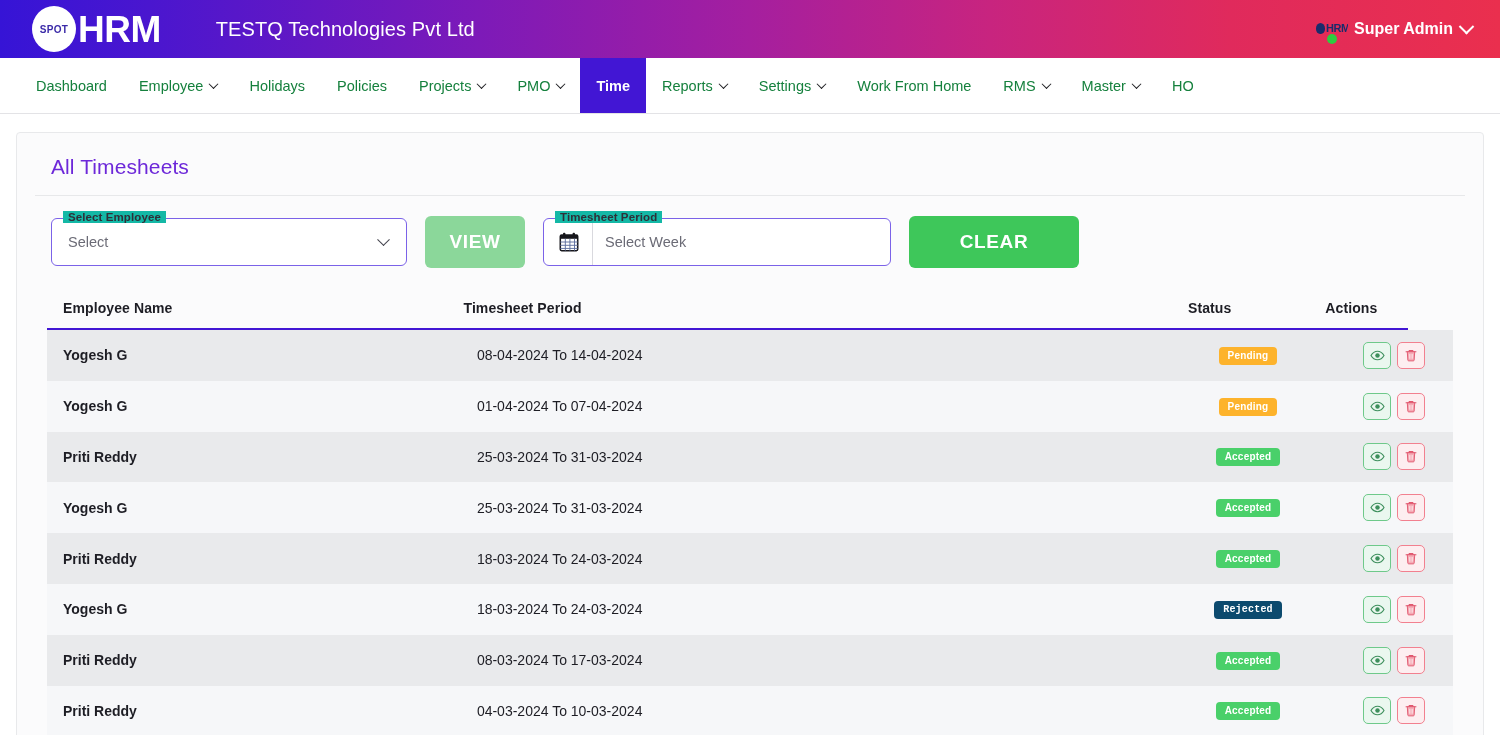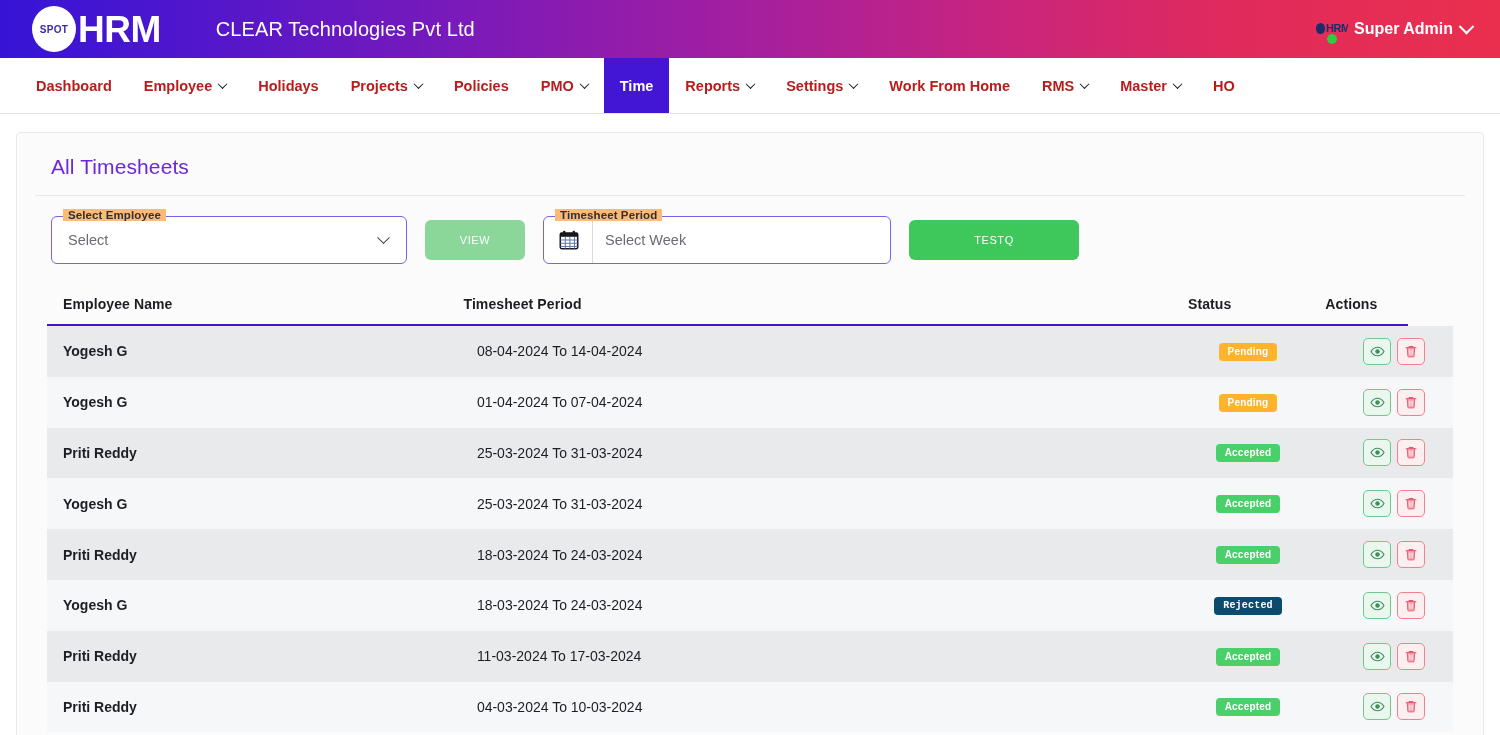--- a/index.html
+++ b/index.html
@@ -88,24 +88,23 @@
     background: #ffffff;
     border-bottom: 1px solid #e3e3e6;
     display: flex;
     align-items: stretch;
     padding-left: 20px;
   }
   .nav-item {
     display: flex; align-items: center; gap: 7px;
     padding: 0 16px;
     font-size: 14.5px;
-    color: #b91c1c;
+    color: #15803d;
     cursor: pointer;
     white-space: nowrap;
-    font-weight: bold;
   }
   .nav-item.active {
     background: #4216d4;
     color: #ffffff;
     font-weight: bold;
   }
   .chev-dark {
     width: 7px; height: 7px;
     border-right: 1.6px solid #1d1d21; border-bottom: 1.6px solid #1d1d21;
     transform: rotate(45deg) translate(-1px,-1px);
@@ -140,21 +139,21 @@
     position: relative;
     border: 1.6px solid #7b62e8;
     border-radius: 6px;
     background: #ffffff;
     height: 48px;
     display: flex; align-items: center;
   }
   .field-label {
     position: absolute;
     top: -8px; left: 11px;
-    background: #fdba74;
+    background: #14b8a6;
     padding: 0 5px;
     font-size: 11.5px;
     color: #2f2f38;
     font-weight: bold;
     letter-spacing: .1px;
   }
   .field-employee { width: 356px; }
   .field-period { width: 348px; }
   .field-value {
     font-size: 14.5px;
@@ -177,24 +176,24 @@
   .field-period .sep {
     width: 1px; align-self: stretch;
     background: #d9d9de;
     margin: 0 0 0 0;
   }
   .field-period .field-value { padding-left: 12px; }
 
   .btn {
     border: none;
     border-radius: 6px;
-    height: 40px;
+    height: 52px;
     color: #ffffff;
-    font-size: 11px;
-    font-weight: normal;
+    font-size: 19px;
+    font-weight: bold;
     letter-spacing: .6px;
     cursor: pointer;
     font-family: "Liberation Sans", sans-serif;
   }
   .btn-view   { width: 100px; background: #8bd79a; }
   .btn-search { width: 170px; background: #3ec75a; }
   .btn-clear  { width: 170px; background: #f4314f; }
 
   
   .table { margin: 4px 0 0 0; padding: 0 12px 0 12px; }
@@ -251,21 +250,21 @@
 </head>
 <body>
 
 <div class="topbar">
   <div class="logo-block">
     <div class="logo-circle">
       <span>SPOT</span>
     </div>
     <div class="logo-text">HRM</div>
   </div>
-  <div class="company-name">CLEAR Technologies Pvt Ltd</div>
+  <div class="company-name">TESTQ Technologies Pvt Ltd</div>
 
   <div class="topbar-right">
     <div class="avatar-wrap">
       <div class="avatar-logo">
         <div class="a-dot"></div>
         <div class="a-txt">HRM</div>
       </div>
       <div class="online-dot"></div>
     </div>
     <div class="admin-name">Super Admin</div>
@@ -278,25 +277,25 @@
       <span>Dashboard</span>
     </div>
     <div class="nav-item">
       <span>Employee</span>
       <span class="chev-dark"></span>
     </div>
     <div class="nav-item">
       <span>Holidays</span>
     </div>
     <div class="nav-item">
+      <span>Policies</span>
+    </div>
+    <div class="nav-item">
       <span>Projects</span>
       <span class="chev-dark"></span>
-    </div>
-    <div class="nav-item">
-      <span>Policies</span>
     </div>
     <div class="nav-item">
       <span>PMO</span>
       <span class="chev-dark"></span>
     </div>
     <div class="nav-item active">
       <span>Time</span>
     </div>
     <div class="nav-item">
       <span>Reports</span>
@@ -342,21 +341,21 @@
         <rect x="2.5" y="4.5" width="19" height="17" rx="1.5" fill="#fff" stroke="#17171c" stroke-width="1.7"></rect>
         <rect x="2.5" y="4.5" width="19" height="4" fill="#17171c"></rect>
         <rect x="5.5" y="2" width="2.6" height="4.4" rx="1" fill="#17171c"></rect>
         <rect x="15.9" y="2" width="2.6" height="4.4" rx="1" fill="#17171c"></rect>
         <path d="M2.5 12h19M2.5 15.6h19M2.5 19h19M8 8.5v13M13 8.5v13M18 8.5v13" stroke="#5a6b9c" stroke-width="1"></path>
       </svg>
       <div class="sep"></div>
       <div class="field-value">Select Week</div>
     </div>
 
-    <button class="btn btn-search">TESTQ</button>
+    <button class="btn btn-search">CLEAR</button>
   </div>
 
   <div class="table">
     <div class="t-head">
       <div class="col-name">Employee Name</div>
       <div class="col-period">Timesheet Period</div>
       <div class="col-status">Status</div>
       <div class="col-actions">Actions</div>
     </div>
     <div id="tbody">
@@ -493,21 +492,21 @@
                   <path d="M9 5.5V3.6h6v1.9" fill="none" stroke="#e0566d" stroke-width="1.8"></path>
                   <path d="M5.6 5.5h12.8l-1 14.4a1.4 1.4 0 0 1-1.4 1.3H8a1.4 1.4 0 0 1-1.4-1.3Z" fill="#f6aab5" stroke="#e0566d" stroke-width="1.6"></path>
                   <path d="M10 9.5v8M14 9.5v8" stroke="#fff" stroke-width="1.3"></path>
                 </svg>
               </div>
             </div>
           </div>
         </div>
         <div class="t-row odd">
           <div class="col-name">Priti Reddy</div>
-          <div class="col-period">11-03-2024 To 17-03-2024</div>
+          <div class="col-period">08-03-2024 To 17-03-2024</div>
           <div class="col-status"><span class="badge badge-accepted" style="background: rgb(74, 208, 106);">Accepted</span></div>
           <div class="col-actions">
             <div class="actions-cell">
               <div class="icon-btn icon-view">
                 <svg width="15" height="15" viewBox="0 0 24 24">
                   <path d="M1.6 12S5.6 5.2 12 5.2 22.4 12 22.4 12 18.4 18.8 12 18.8 1.6 12 1.6 12Z" fill="none" stroke="#3d8f5c" stroke-width="1.8"></path>
                   <circle cx="12" cy="12" r="3.6" fill="#3d8f5c"></circle>
                 </svg>
               </div>
               <div class="icon-btn icon-del">

